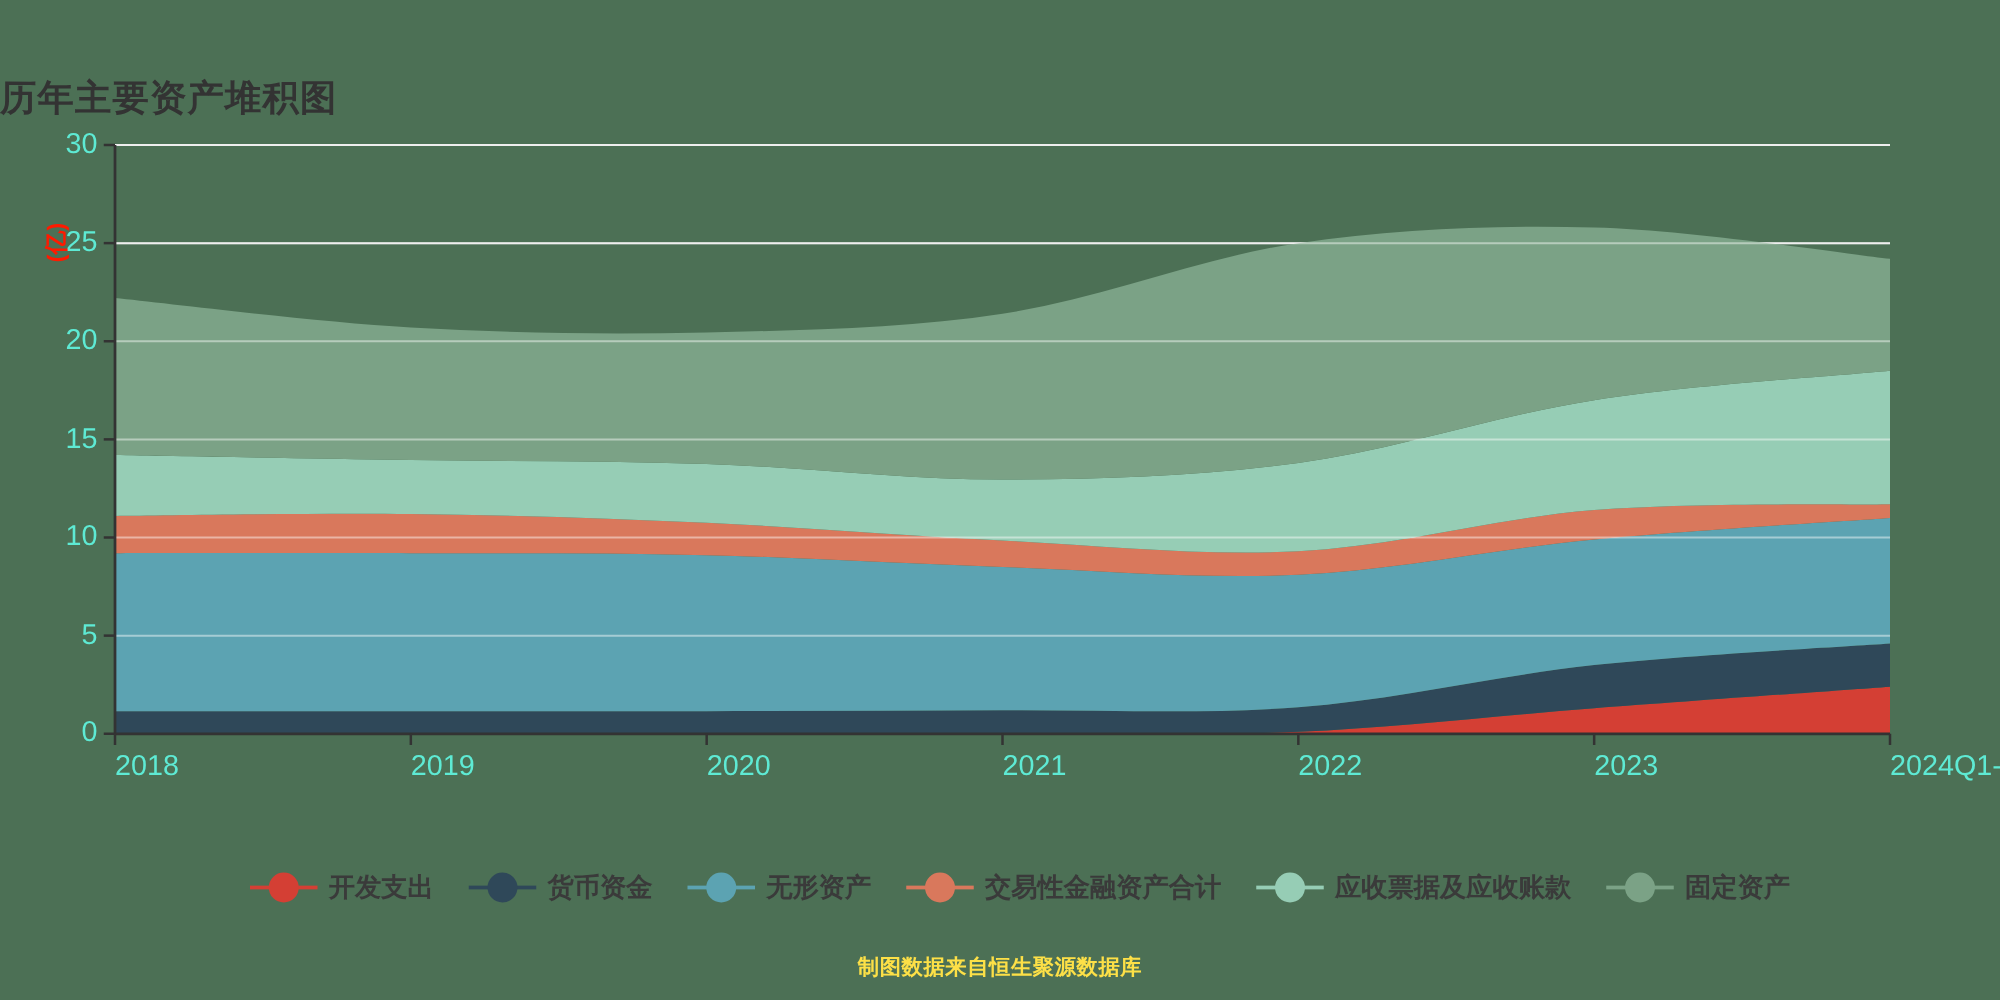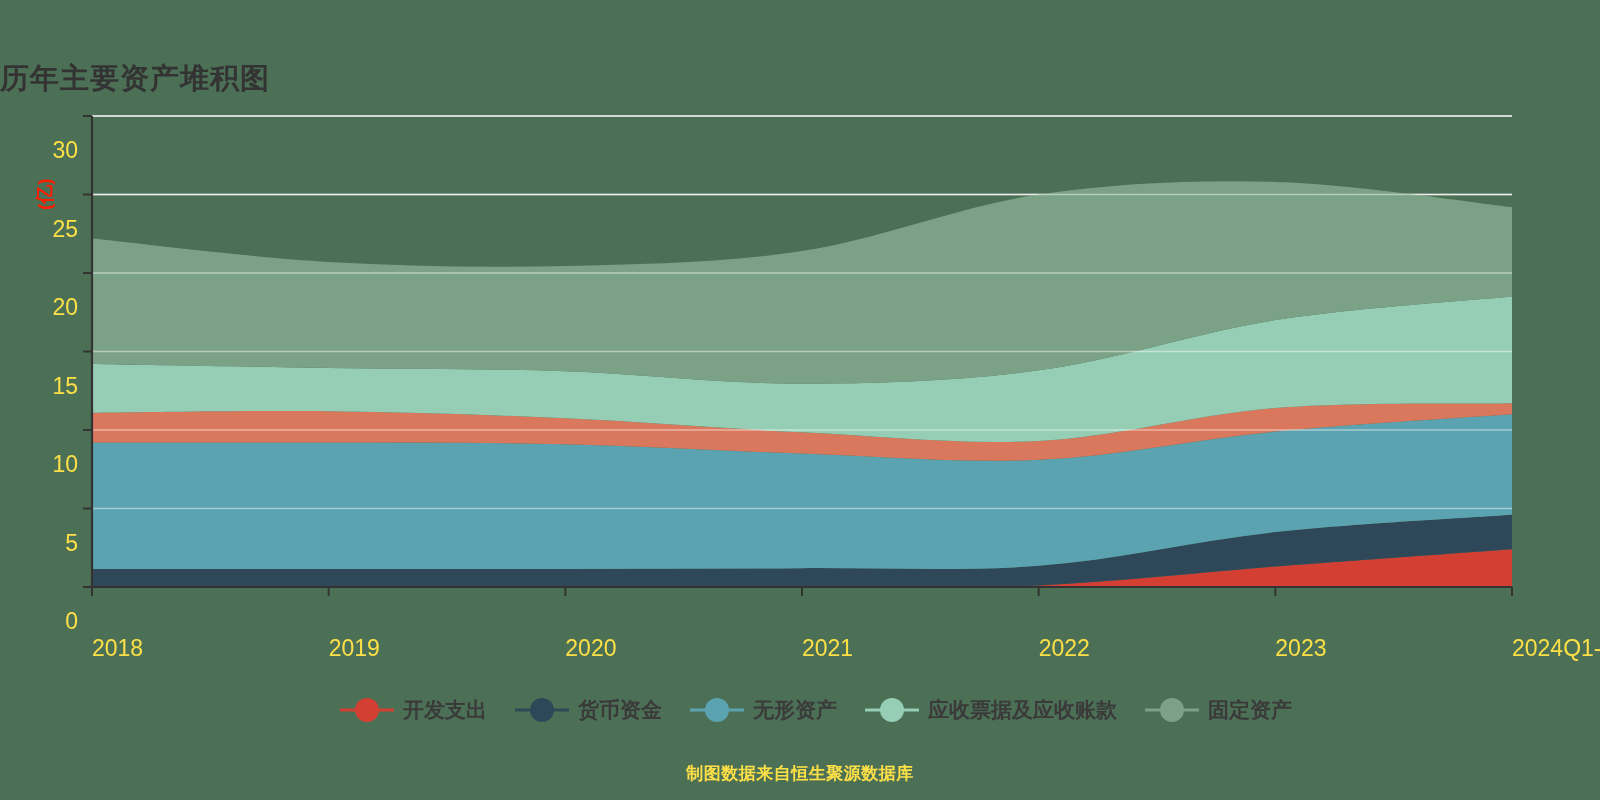--- a/index.html
+++ b/index.html
@@ -66,23 +66,22 @@
   }
   .legend-label {
     font-size: 21px;
     font-weight: bold;
     color: #3a3a3a;
     white-space: nowrap;
   }
   .axis-tick-label {
     position: absolute;
     font-size: 23px;
-    color: #fde047;
+    color: #5eead4;
     white-space: nowrap;
-    margin-top: 36px;
   }
   .ytick { text-align: right; }
   #ylabel {
     position: absolute;
     color: #ff1a00;
     font-size: 19px;
     font-weight: bold;
     white-space: nowrap;
     transform-origin: 0 0;
     transform: rotate(-90deg);
@@ -164,20 +163,27 @@
     </div>
     <div class="legend-item">
       <span class="legend-marker">
         <span class="bar" style="background: rgb(92, 163, 178);"></span>
         <span class="dot" style="background: rgb(92, 163, 178);"></span>
       </span>
       <span class="legend-label">无形资产</span>
     </div>
     <div class="legend-item">
       <span class="legend-marker">
+        <span class="bar" style="background: rgb(217, 120, 92);"></span>
+        <span class="dot" style="background: rgb(217, 120, 92);"></span>
+      </span>
+      <span class="legend-label">交易性金融资产合计</span>
+    </div>
+    <div class="legend-item">
+      <span class="legend-marker">
         <span class="bar" style="background: rgb(150, 205, 181);"></span>
         <span class="dot" style="background: rgb(150, 205, 181);"></span>
       </span>
       <span class="legend-label">应收票据及应收账款</span>
     </div>
     <div class="legend-item">
       <span class="legend-marker">
         <span class="bar" style="background: rgb(123, 162, 134);"></span>
         <span class="dot" style="background: rgb(123, 162, 134);"></span>
       </span>

